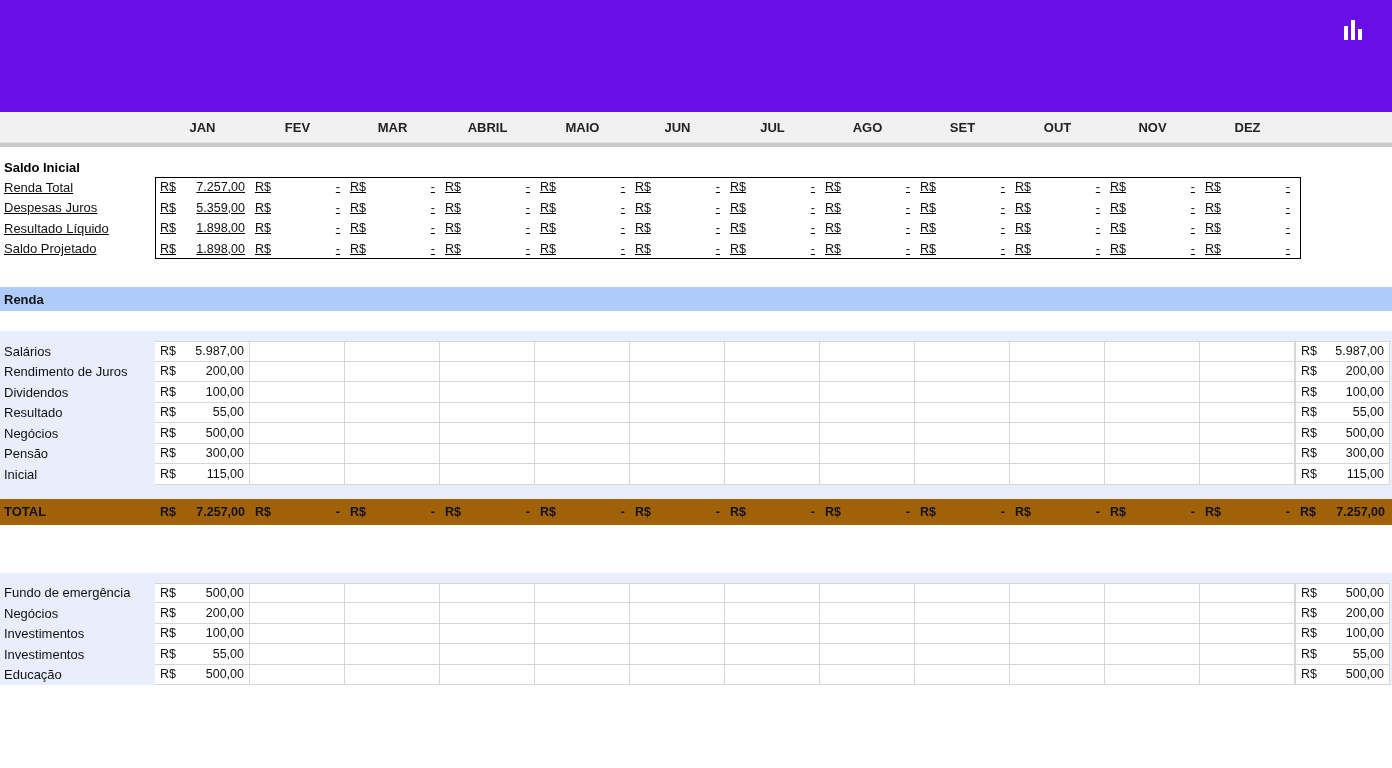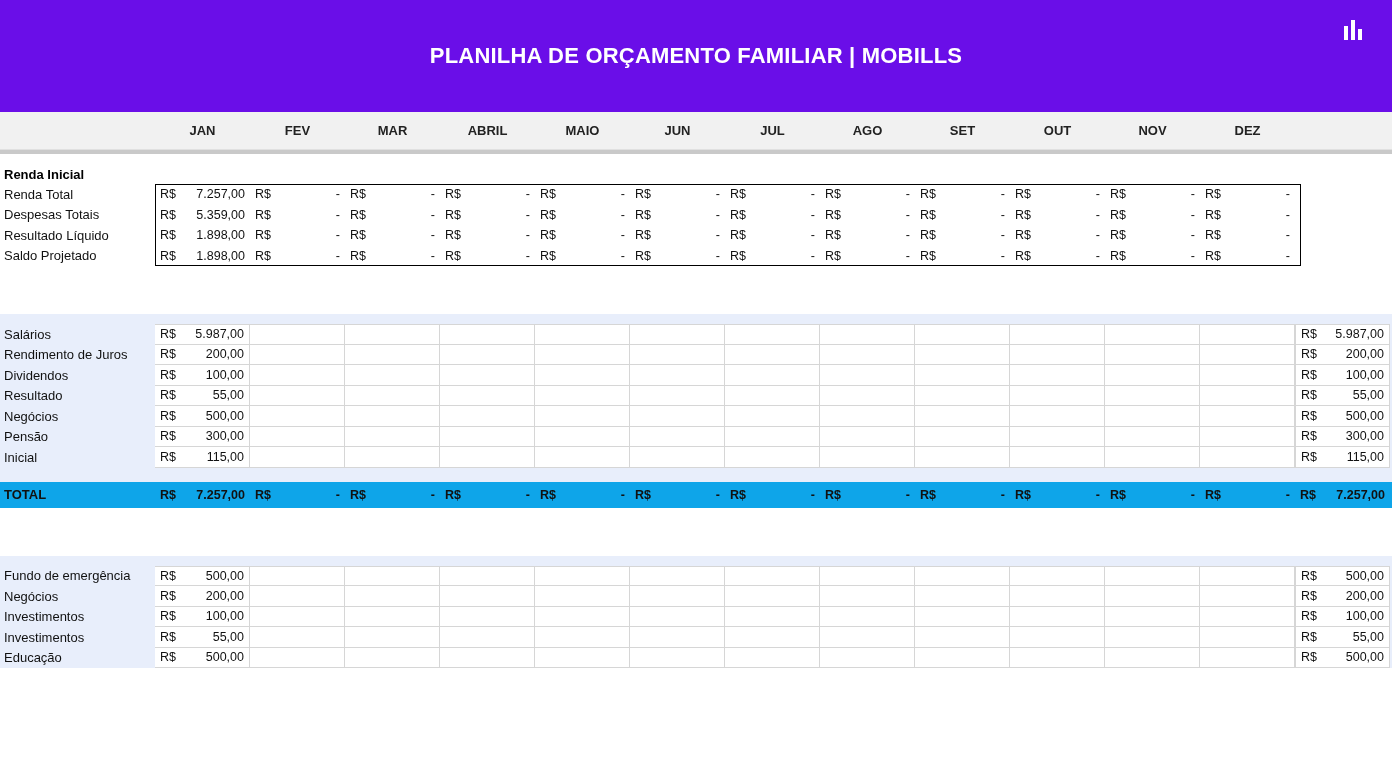--- a/index.html
+++ b/index.html
@@ -40,21 +40,21 @@
     display: block;
     width: 4px;
     background: #ffffff;
   }
   .banner-logo i:nth-child(1) { height: 14px; }
   .banner-logo i:nth-child(2) { height: 20px; }
   .banner-logo i:nth-child(3) { height: 11px; }
 
   
   .months-row {
-    height: 38px;
+    height: 31px;
     background: #f1f1f1;
     display: flex;
     align-items: center;
     border-bottom: 1px solid #e0e0e0;
     justify-content: center;
   }
   .months-label-gap { width: 155px; flex: 0 0 155px; }
   .month-cell {
     flex: 0 0 95px;
     text-align: center;
@@ -111,20 +111,21 @@
   .summary-title {
     font-size: 13px;
     font-weight: bold;
     padding-left: 4px;
     height: 20px;
     display: flex;
     align-items: center;
   }
   .summary-grid {
     position: relative;
+    text-decoration: underline;
   }
   .summary-box {
     position: absolute;
     left: 155px;
     top: 0;
     width: 1146px;
     height: 82px;
     border: 1px solid #000;
     pointer-events: none;
   }
@@ -157,38 +158,37 @@
   .grid-rows .rowline:first-child .total-col {
     border-top: 1px solid #d6d6d6;
   }
   .grid-rows .rowline .total-col { border-left: 1px solid #d6d6d6; }
 
   .pre-gap { height: 10px; }
 
   
   .total-row {
     height: 26px;
-    background: #0ea5e9;
+    background: #a16207;
     display: flex;
     align-items: center;
     font-weight: bold;
   }
   .total-row .label-col { font-weight: bold; font-size: 13px; }
   .total-row .val, .total-row .total-col { font-weight: bold; font-size: 12.5px; }
 
   .section-gap { height: 28px; background: #ffffff; }
 
   
   .section { background: #e8eefb; margin-top: 20px; }
 </style>
 </head>
 <body>
 
 <div class="banner">
-  <div class="banner-title">PLANILHA DE ORÇAMENTO FAMILIAR | MOBILLS</div>
   <div class="banner-logo">
     <i></i>
       <i></i>
       <i></i>
   </div>
 </div>
 
 <div class="months-row">
   <div class="months-label-gap"></div>
   <div class="month-cell">JAN</div>
@@ -201,21 +201,21 @@
   <div class="month-cell">AGO</div>
   <div class="month-cell">SET</div>
   <div class="month-cell">OUT</div>
   <div class="month-cell">NOV</div>
   <div class="month-cell">DEZ</div>
   <div class="months-tail"></div>
 </div>
 <div class="rule"></div>
 
 <div class="summary">
-  <div class="summary-title">Renda Inicial</div>
+  <div class="summary-title">Saldo Inicial</div>
   <div class="summary-grid">
     <div class="summary-box"></div>
     <div id="summary-rows">
         <div class="rowline">
           <div class="label-col">Renda Total</div>
           <div class="val">
             <span class="cur">R$</span>
             <span class="num">7.257,00</span>
           </div>
           <div class="val">
@@ -257,21 +257,21 @@
           <div class="val">
             <span class="cur">R$</span>
             <span class="num">-</span>
           </div>
           <div class="val">
             <span class="cur">R$</span>
             <span class="num">-</span>
           </div>
         </div>
         <div class="rowline">
-          <div class="label-col">Despesas Totais</div>
+          <div class="label-col">Despesas Juros</div>
           <div class="val">
             <span class="cur">R$</span>
             <span class="num">5.359,00</span>
           </div>
           <div class="val">
             <span class="cur">R$</span>
             <span class="num">-</span>
           </div>
           <div class="val">
             <span class="cur">R$</span>
@@ -415,20 +415,21 @@
             <span class="cur">R$</span>
             <span class="num">-</span>
           </div>
         </div>
       </div>
   </div>
 </div>
 
 <div id="sections-host">
     <div class="section-gap"></div>
+    <div class="band">Renda</div>
     <div class="section">
       <div class="pre-gap"></div>
       <div class="grid-rows">
         <div class="rowline">
           <div class="label-col">Salários</div>
           <div class="val">
             <span class="cur">R$</span>
             <span class="num">5.987,00</span>
           </div>
           <div class="val"></div>

